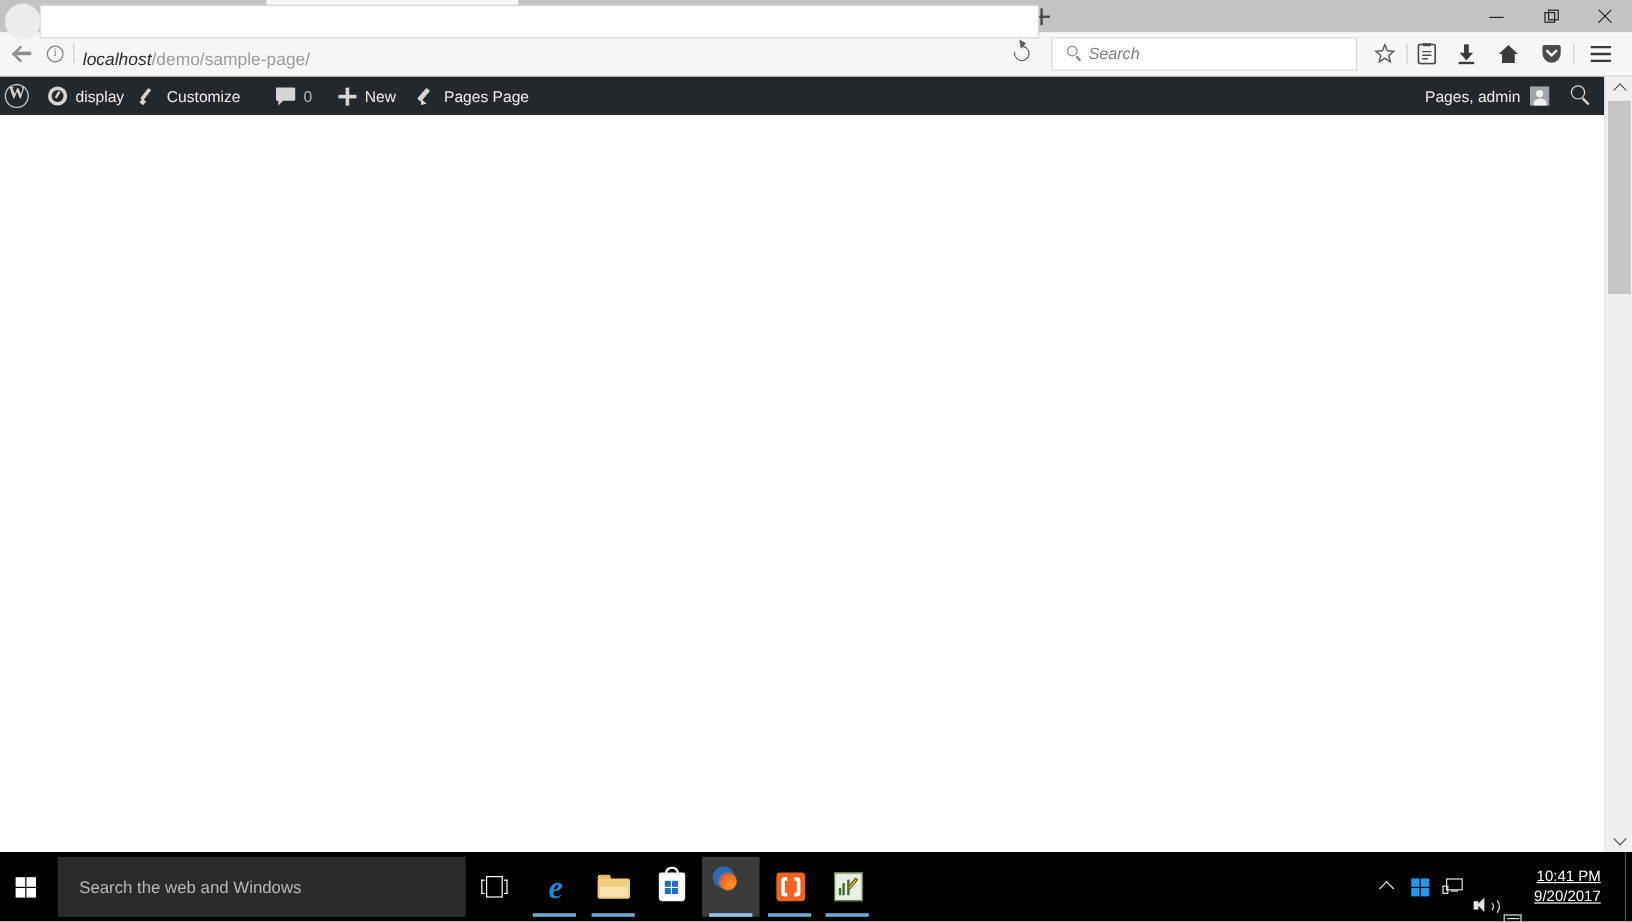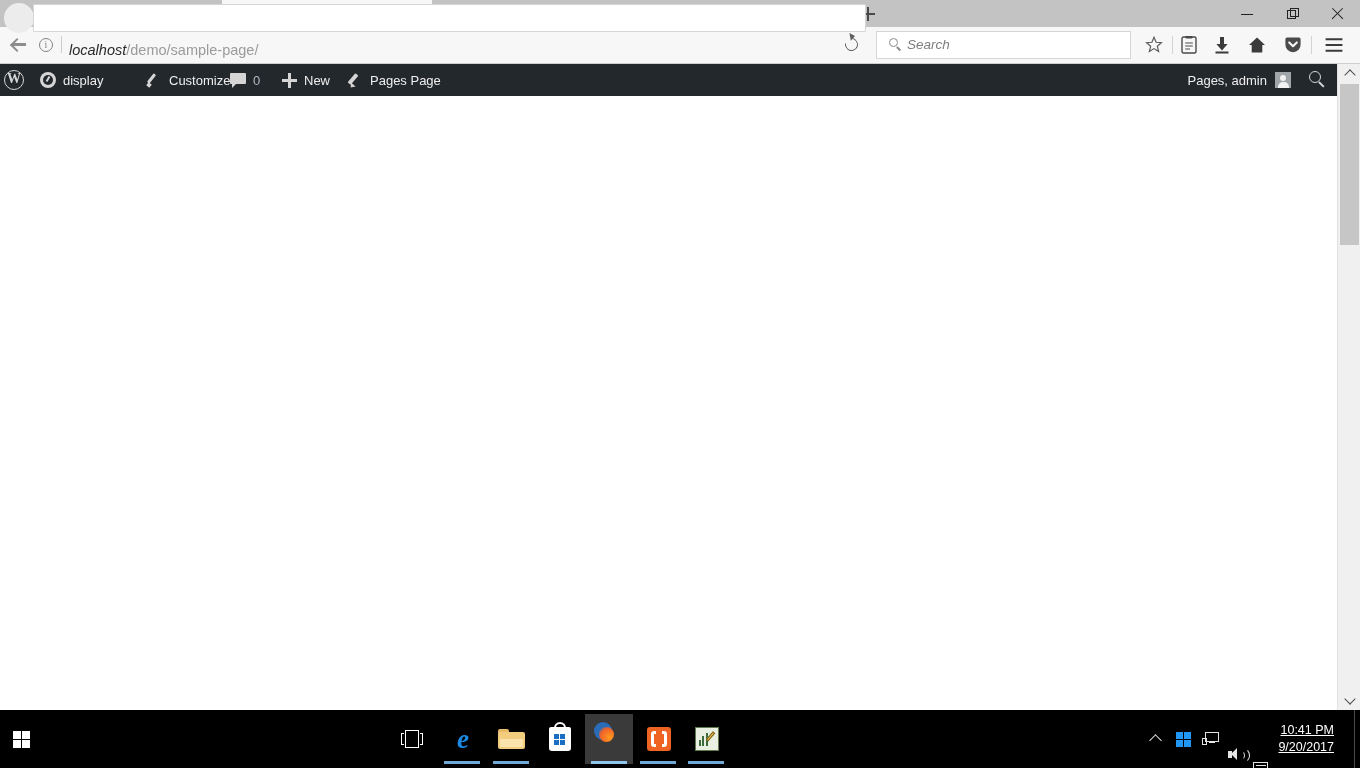--- a/index.html
+++ b/index.html
@@ -620,21 +620,21 @@
 
       <div class="ab-item" style="left:4px;">
         <span class="ab-ic wp-logo">W</span>
       </div>
 
       <div class="ab-item" style="left:40px;">
         <span class="ab-ic dash-ic"></span>
         <span class="ab-label">display</span>
       </div>
 
-      <div class="ab-item" style="left:146px;justify-content:flex-end;">
+      <div class="ab-item" style="left:116px;justify-content:flex-end;">
         <span class="ab-ic brush-ic"></span>
         <span class="ab-label">Customize</span>
       </div>
 
       <div class="ab-item" style="left:230px;">
         <span class="ab-ic comment-ic"></span>
         <span class="count">0</span>
       </div>
 
       <div class="ab-item" style="left:282px;">
@@ -677,20 +677,23 @@
 
     <div class="startbtn">
       <span class="winlogo">
           <i></i>
           <i></i>
           <i></i>
           <i></i>
         </span>
     </div>
 
+    <div class="searchbar">
+      <span class="ph">Search the web and Windows</span>
+    </div>
 
     <div class="tb-icon" style="left:388px;">
       <span class="ic-taskview">
           <span class="l"></span>
           <span class="m"></span>
           <span class="r"></span>
         </span>
     </div>
 
     <div class="tb-icon" style="left:438px;">

